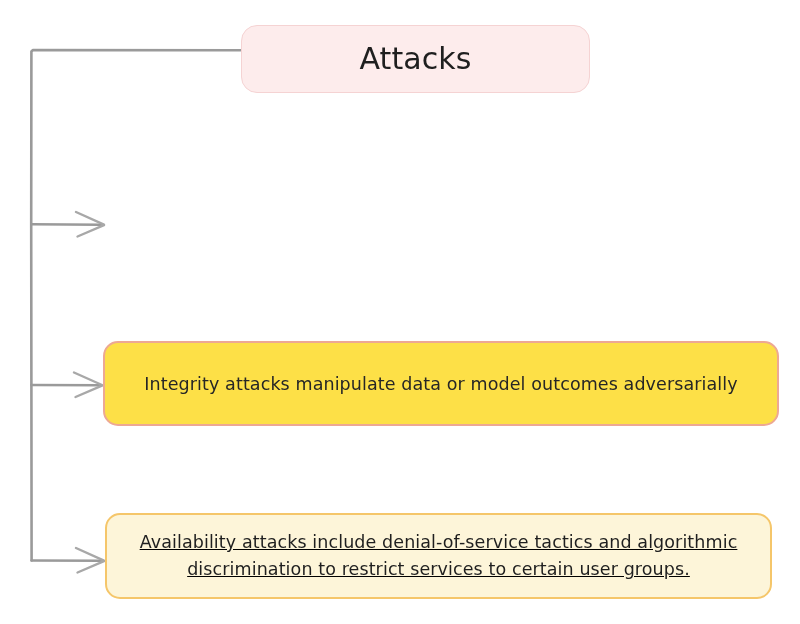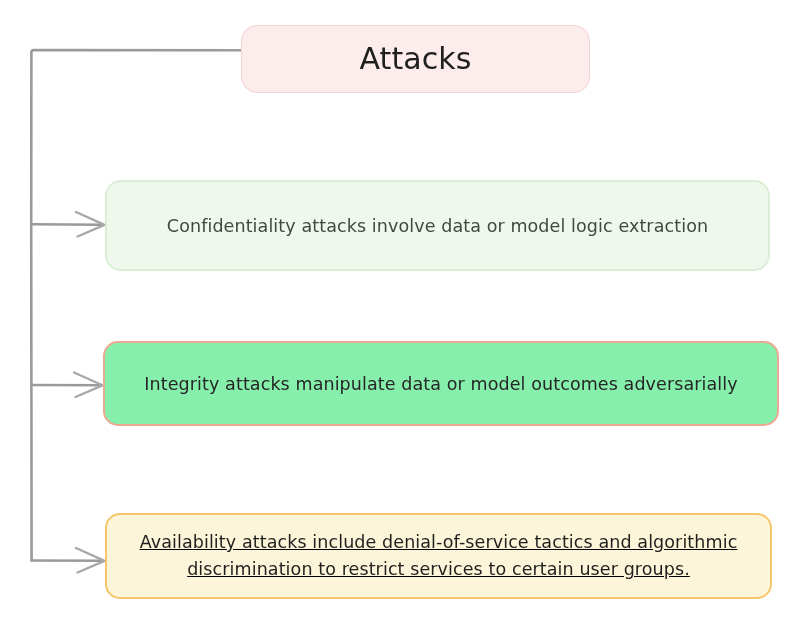--- a/index.html
+++ b/index.html
@@ -82,21 +82,21 @@
     line-height: 26px;
     color: #3d4a3d;
   }
 
   
   #node-integrity {
     left: 103px;
     top: 341px;
     width: 676px;
     height: 85px;
-    background: #86efac;
+    background: #fde047;
     border: 2.6px solid #eda893;
     border-radius: 15px;
   }
   #node-integrity .node-text {
     font-size: 17.5px;
     line-height: 26px;
     color: #262626;
   }
 
   
@@ -149,23 +149,20 @@
 
     <path class="stroke" d="M 31.6 560.5 L 102 560.8"></path>
     <path class="stroke-soft" d="M 76 548 L 104 560.6"></path>
     <path class="stroke-soft" d="M 77.5 572.5 L 104 561.2"></path>
   </svg>
 
   <div class="node" id="node-attacks">
     <span class="node-text">Attacks</span>
   </div>
 
-  <div class="node" id="node-confidentiality">
-    <span class="node-text">Confidentiality attacks involve data or model logic extraction</span>
-  </div>
 
   <div class="node" id="node-integrity">
     <span class="node-text">Integrity attacks manipulate data or model outcomes adversarially</span>
   </div>
 
   <div class="node" id="node-availability">
     <span class="node-text">Availability attacks include denial-of-service tactics and algorithmic
 discrimination to restrict services to certain user groups.</span>
   </div>
 

